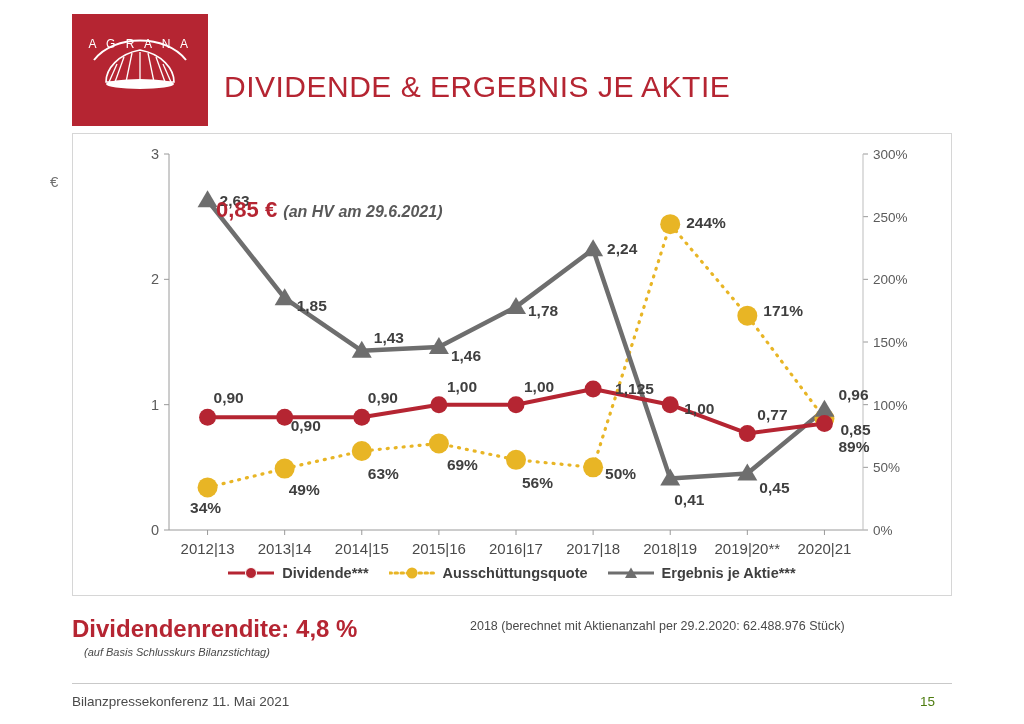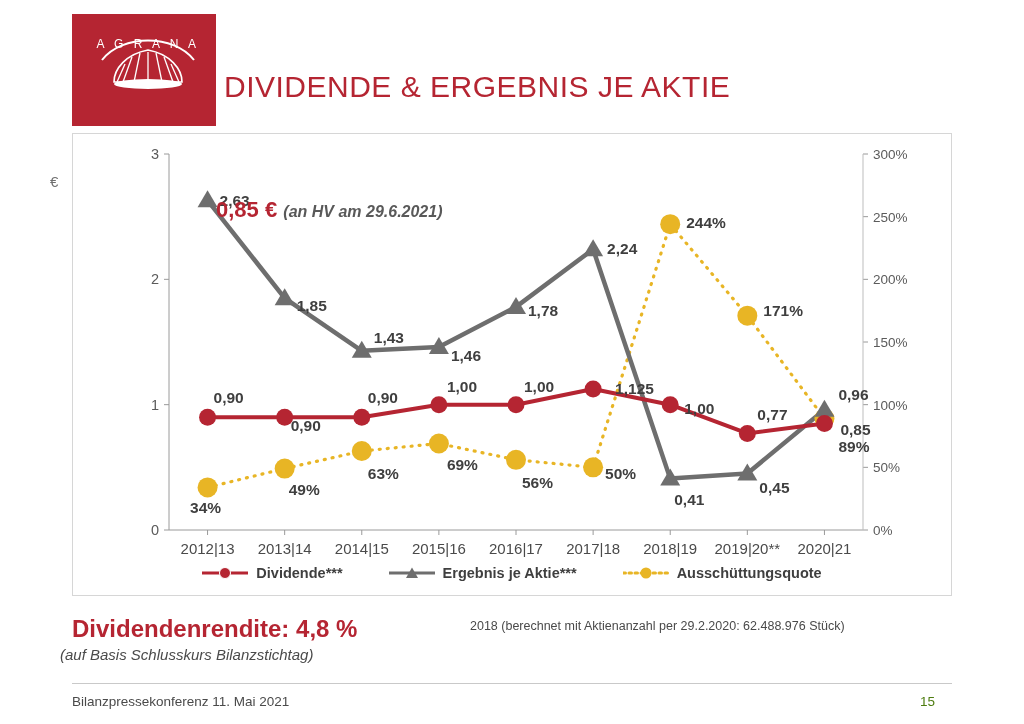--- a/index.html
+++ b/index.html
@@ -20,21 +20,20 @@
   .logo-box {
     position: absolute;
     left: 72px;
     top: 14px;
     width: 136px;
     height: 112px;
     background: #b52532;
     display: flex;
     align-items: center;
     justify-content: center;
-    padding-left: 8px;
   }
   .logo-svg { display:block; }
 
   .page-title {
     position: absolute;
     left: 224px;
     top: 70px;
     font-size: 30px;
     letter-spacing: 0.5px;
     color: #b52532;
@@ -91,42 +90,42 @@
 
   
   .legend {
     position: absolute;
     left: 72px;
     top: 565px;
     width: 880px;
     display: flex;
     justify-content: center;
     align-items: center;
-    gap: 46px;
+    gap: 20px;
     font-size: 14.5px;
     font-weight: bold;
     color: #3f3f3f;
   }
   .legend-item { display: flex; align-items: center; gap: 8px; }
 
   
   .yield-title {
     position: absolute;
     left: 72px;
     top: 615px;
     font-size: 24px;
     font-weight: bold;
     color: #b52532;
     white-space: nowrap;
   }
   .yield-sub {
     position: absolute;
-    left: 60px;
+    left: 84px;
     top: 646px;
-    font-size: 15px;
+    font-size: 11px;
     font-style: italic;
     color: #4a4a4a;
     white-space: nowrap;
   }
   .notes {
     position: absolute;
     left: 470px;
     top: 617px;
     width: 460px;
     font-size: 12.5px;
@@ -302,32 +301,32 @@
 <div class="legend">
   <div class="legend-item">
     <svg width="46" height="14">
       <line x1="0" y1="7" x2="46" y2="7" stroke="#b52532" stroke-width="3"></line>
       <circle cx="23" cy="7" r="5.5" fill="#b52532" stroke="#ffffff" stroke-width="1"></circle>
     </svg>
     <span>Dividende***</span>
   </div>
   <div class="legend-item">
     <svg width="46" height="14">
+      <line x1="0" y1="7" x2="46" y2="7" stroke="#e8b525" stroke-width="3" stroke-dasharray="2.5 3.5" stroke-linecap="round"></line>
+      <circle cx="23" cy="7" r="5.5" fill="#e8b525"></circle>
+    </svg>
+    <span>Ausschüttungsquote</span>
+  </div>
+  <div class="legend-item">
+    <svg width="46" height="14">
       <line x1="0" y1="7" x2="46" y2="7" stroke="#6e6e6e" stroke-width="3"></line>
       <polygon points="23,1.5 29,12 17,12" fill="#6e6e6e"></polygon>
     </svg>
     <span>Ergebnis je Aktie***</span>
   </div>
-  <div class="legend-item">
-    <svg width="46" height="14">
-      <line x1="0" y1="7" x2="46" y2="7" stroke="#e8b525" stroke-width="3" stroke-dasharray="2.5 3.5" stroke-linecap="round"></line>
-      <circle cx="23" cy="7" r="5.5" fill="#e8b525"></circle>
-    </svg>
-    <span>Ausschüttungsquote</span>
-  </div>
 </div>
 
 <div class="yield-title">Dividendenrendite: 4,8 %</div>
 <div class="yield-sub">(auf Basis Schlusskurs Bilanzstichtag)</div>
 
 <div class="notes">
   <div>2018 (berechnet mit Aktienanzahl per 29.2.2020: 62.488.976 Stück)</div>
 </div>
 
 <div class="footer-rule"></div>

